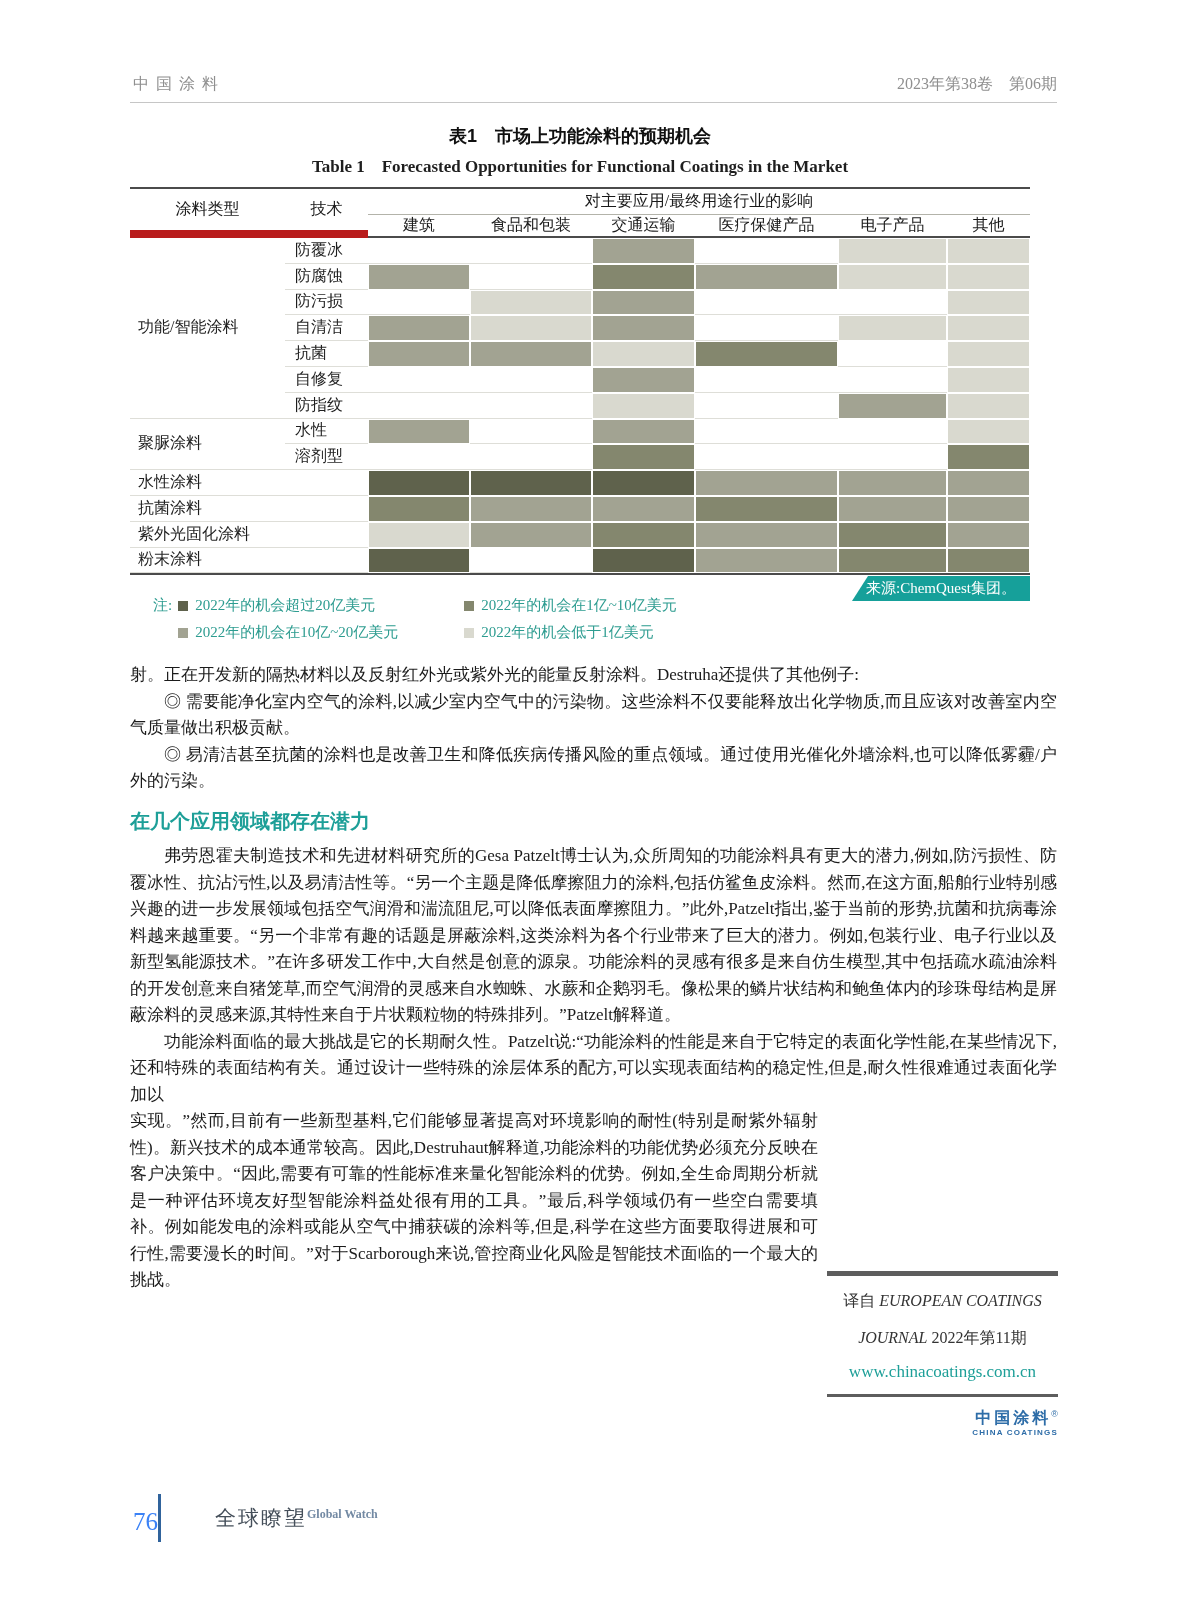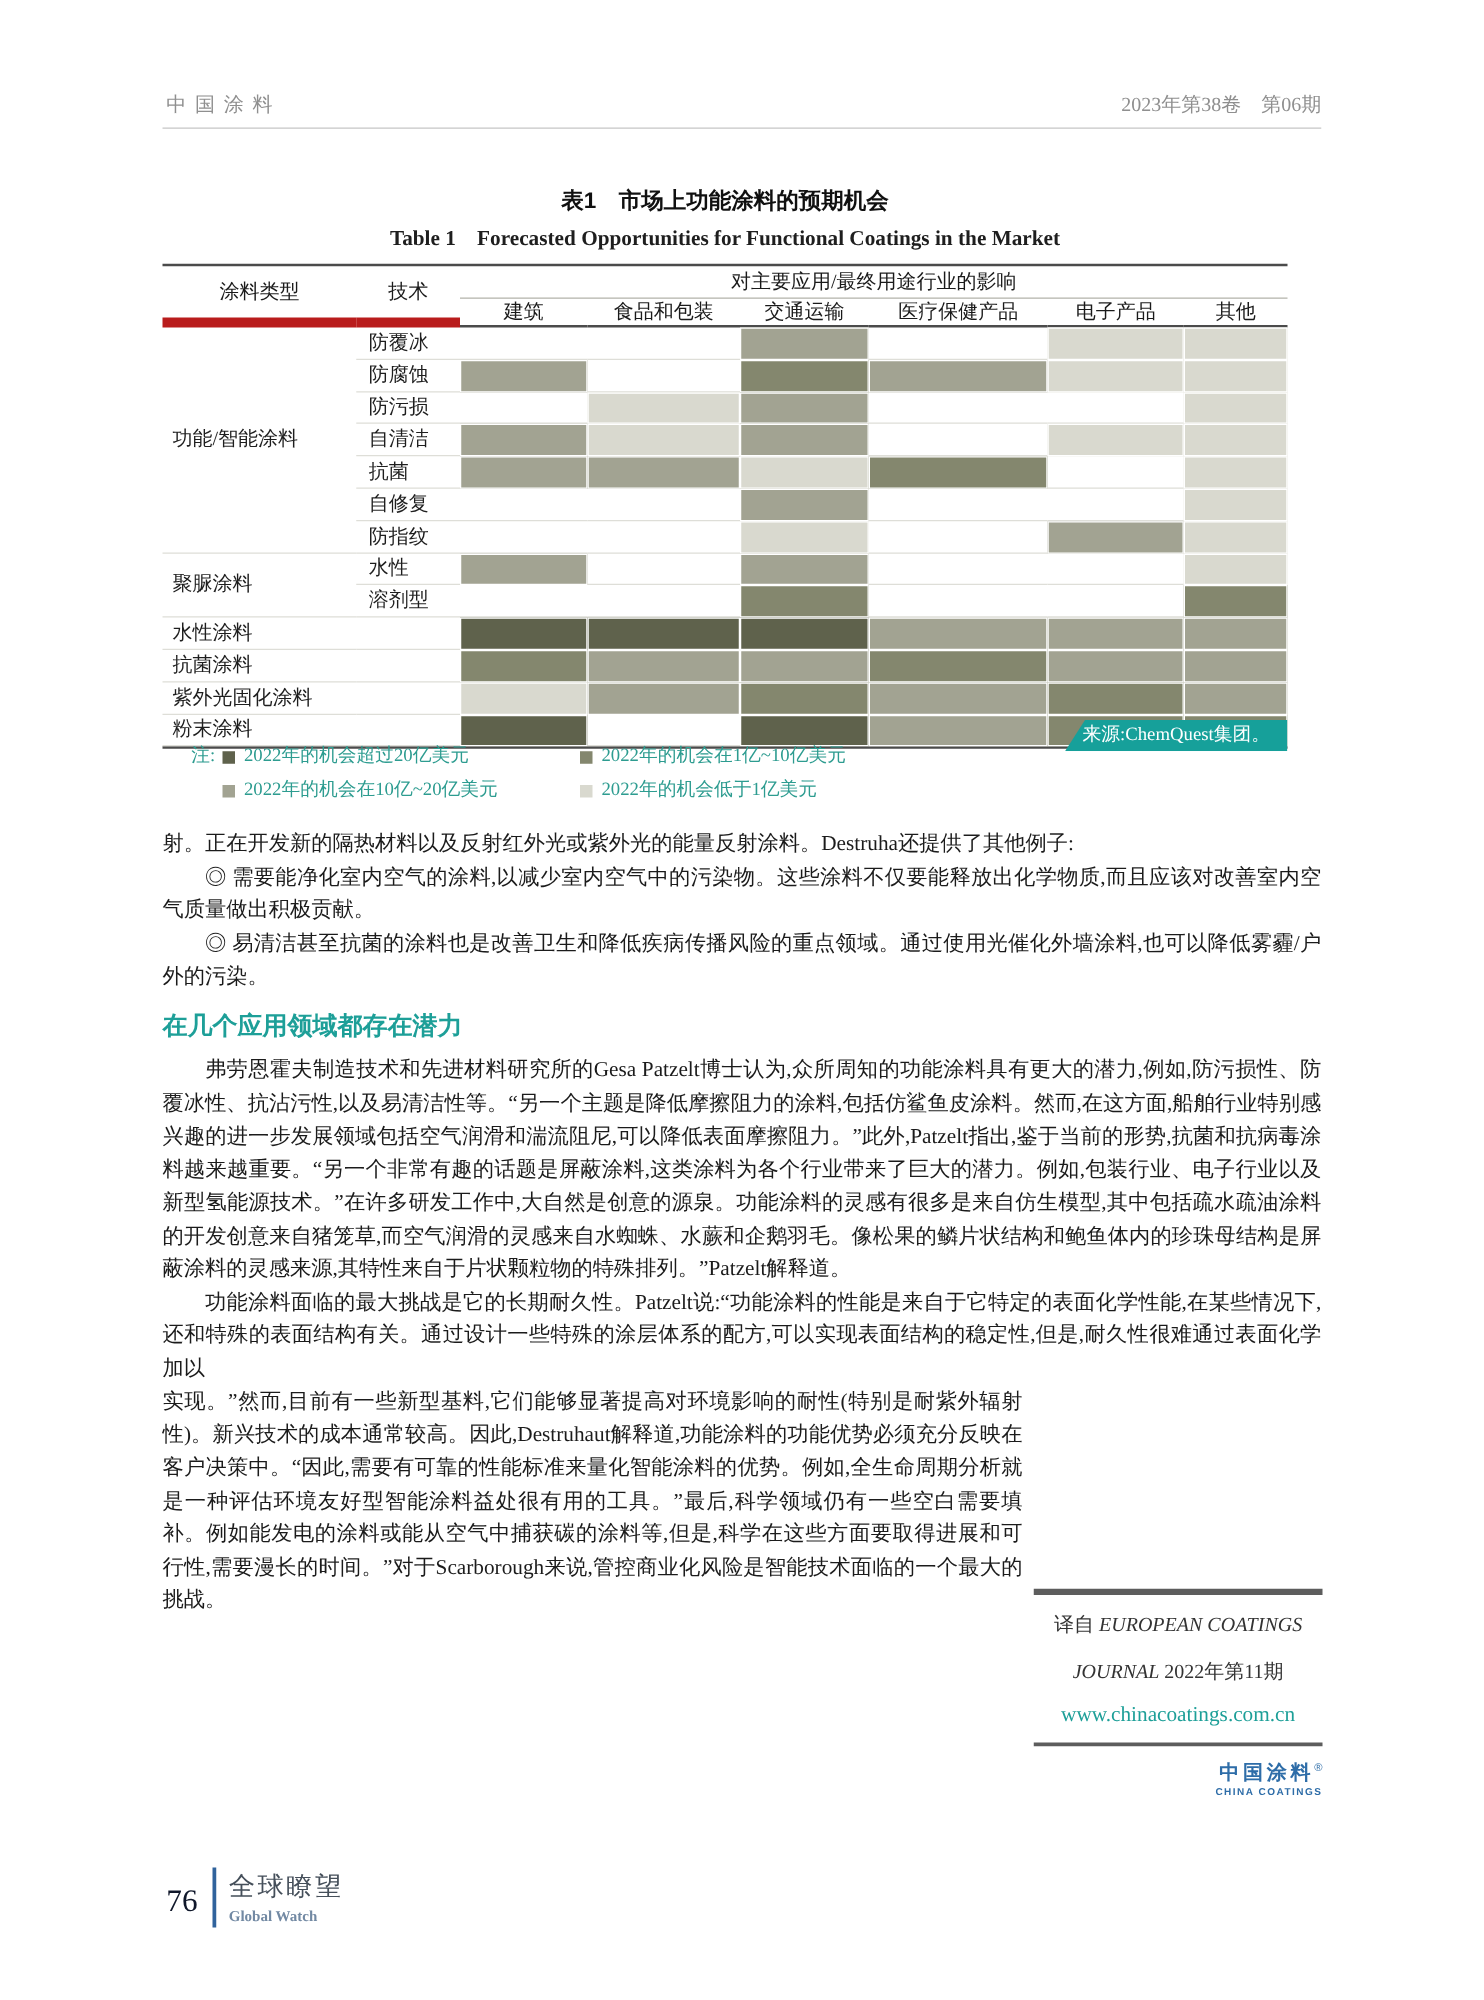--- a/index.html
+++ b/index.html
@@ -13,21 +13,21 @@
   .page-header { position:absolute; left:133px; right:130px; top:74px;
     display:flex; justify-content:space-between; align-items:flex-end;
     color:#8f8f8f; font-size:16px; }
   .brand-zh { letter-spacing:7px; }
   .header-rule { position:absolute; left:130px; right:130px; top:102px;
     border-top:1.5px solid #c6c6c6; }
 
   
   .table-block { position:absolute; left:130px; top:124px; width:900px; }
   .tbl-title-zh { text-align:center; font-family:"Liberation Sans", sans-serif;
-    font-weight:bold; font-size:18px; color:#101010;margin-top:24px; }
+    font-weight:bold; font-size:18px; color:#101010; }
   .tbl-title-en { text-align:center; font-weight:bold; font-size:17px; margin-top:7px; }
   table.opportunity { margin-top:9px; width:900px; border-collapse:separate; border-spacing:0;
     table-layout:fixed; border-top:2px solid #4b4b4b; border-bottom:2px solid #4b4b4b;
     font-size:16px; }
   thead th { font-weight:normal; color:#1a1a1a; padding:0; }
   th.span-hdr { border-bottom:1px solid #b3b3aa; height:26px; }
   th.corner { border-bottom:8px solid #b91c1c; }
   thead tr.sub th { height:23px; border-bottom:2px solid #4b4b4b; }
   tbody td { height:25.8px; padding:0; border-bottom:1px solid #deded8; }
   td.group { padding-left:8px; }
@@ -64,23 +64,23 @@
   .cite-line em { }
   .cite-url { text-align:center; margin-top:12px; color:#1d9f98; font-size:17px; }
   .logo-block { text-align:right; margin-top:12px; color:#2e6da8;
     font-family:"Liberation Sans", sans-serif; line-height:1.15; }
   .logo-zh { font-weight:bold; font-size:16px; letter-spacing:3px; }
   .logo-reg { font-size:9px; vertical-align:super; letter-spacing:0; }
   .logo-en { font-size:8px; font-weight:bold; letter-spacing:1.2px; }
 
   
   .footer { position:absolute; left:133px; top:1494px; display:flex; align-items:center; }
-  .page-num { font-size:25px; color:#0f172a; margin-right:12px; padding-top:8px; }
+  .page-num { font-size:25px; color:#3b82f6; padding-top:8px; }
   .footer-bar { width:3px; height:48px; background:#30639c; margin-right:10px; }
-  .footer-col { display:flex; flex-direction:column; justify-content:center; }
+  .footer-col { display:flex; flex-direction:row; justify-content:center;margin-left:44px; }
   .footer-zh { font-size:21px; color:#454f5a; letter-spacing:2px;
     font-family:"Liberation Sans", sans-serif; }
   .footer-en { font-size:12px; color:#7289a3; font-weight:bold; margin-top:3px; }
 </style>
 </head>
 <body>
 
 <div class="page-header">
   <span class="brand-zh">中国涂料</span>
   <span class="issue-info">2023年第38卷　第06期</span>

